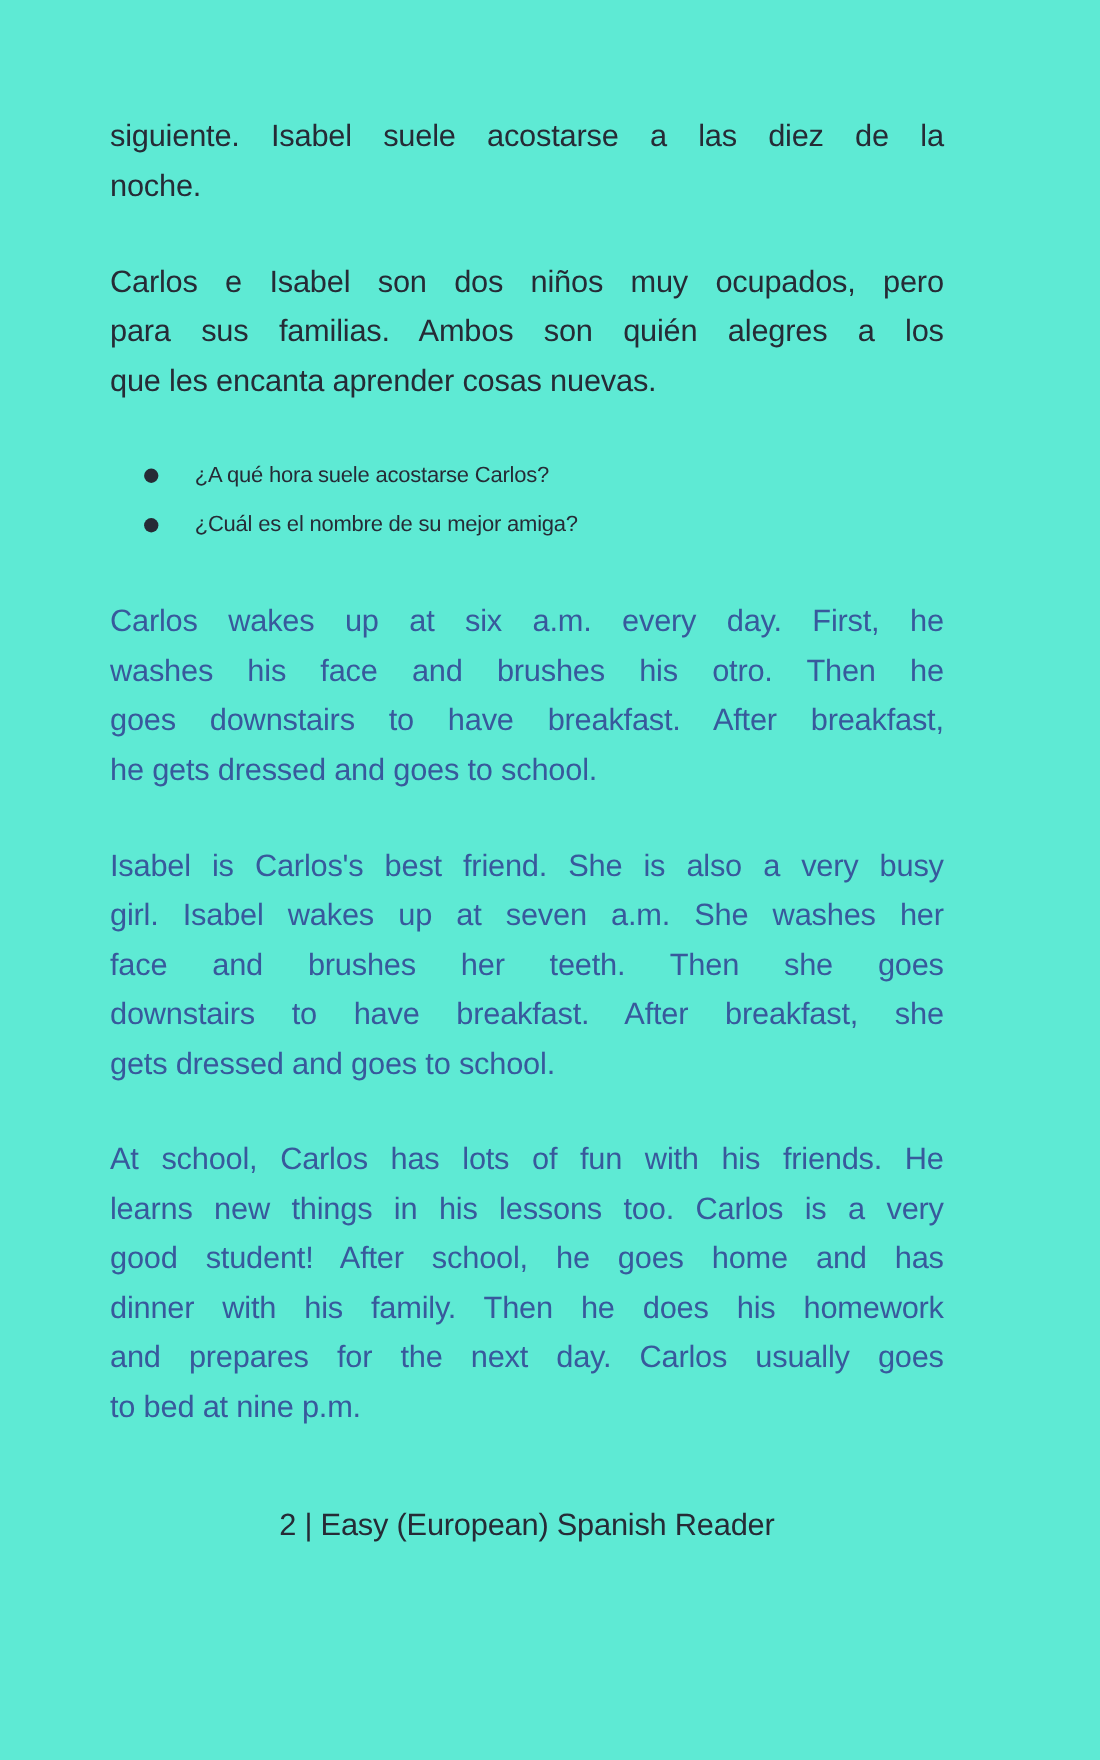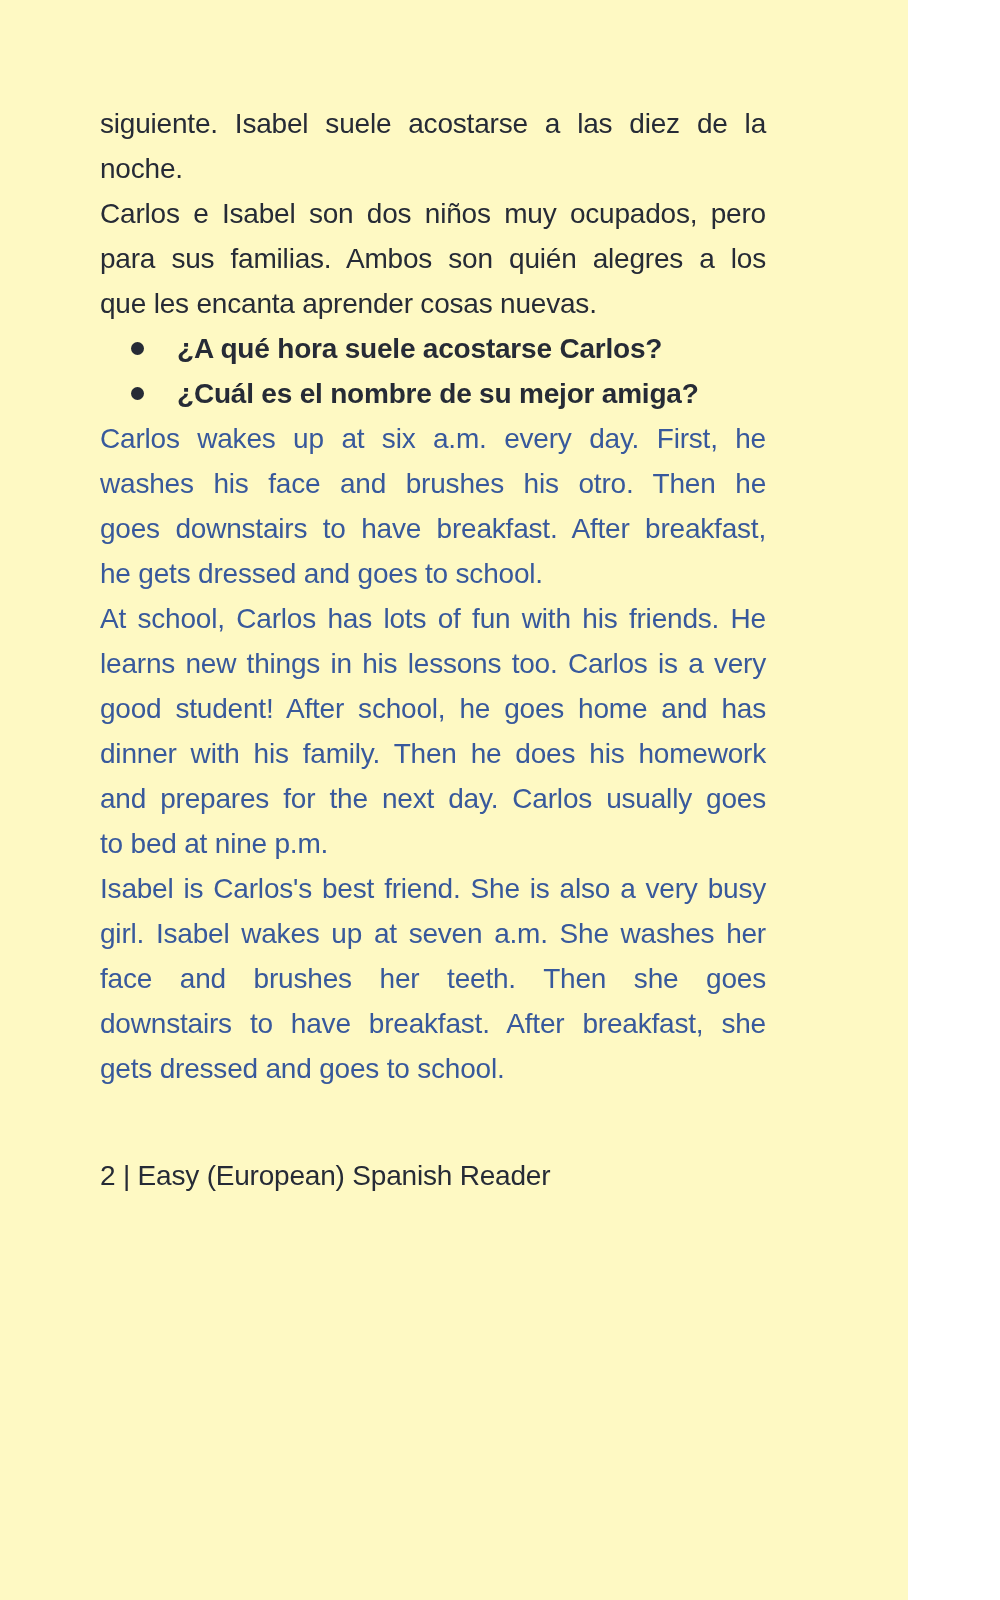--- a/index.html
+++ b/index.html
@@ -8,54 +8,54 @@
     background: #ffffff;
   }
   body {
     width: 1000px;
     height: 1600px;
     overflow: hidden;
     font-family: "Liberation Sans", "DejaVu Sans", sans-serif;
   }
   .page {
     position: relative;
-    width: 908px;
+    width: 1000px;
     height: 1600px;
-    background: #fef9c3;
+    background: #5eead4;
     box-sizing: border-box;
     padding: 101px 142px 0 100px; 
   }
   .para {
     font-size: 28px;
     letter-spacing: -0.2px;
     color: #262b36;
   }
   .para.translation {
     color: #38599c;
   }
   .para + .para,
   .para + .bullet-list,
   .bullet-list + .para {
+    margin-top: 42px;
   }
   .line {
     height: 45px;
     line-height: 45px;
     text-align: justify;
     text-align-last: justify;
     white-space: normal;
     overflow: visible;
   }
   .line.last {
     text-align-last: left;
   }
   .bullet-list {
-    font-size: 28px;
+    font-size: 20px;
     letter-spacing: -0.2px;
     color: #262b36;
-    font-weight: bold;
   }
   .bullet-row {
     position: relative;
     height: 45px;
     line-height: 45px;
     padding-left: 77px;
     box-sizing: border-box;
   }
   .bullet-dot {
     position: absolute;
@@ -63,20 +63,21 @@
     top: 16px;
     width: 13px;
     height: 13px;
     border-radius: 50%;
     background: #262b36;
   }
   .footer {
     margin-top: 62px;
     height: 45px;
     line-height: 45px;
+    text-align: center;
     font-size: 28px;
     letter-spacing: -0.2px;
     color: #262b36;
   }
 </style>
 </head>
 <body>
 
 <div class="page">
 
@@ -97,31 +98,31 @@
     </div>
 
   <div class="para translation">
       <div class="line">Carlos wakes up at six a.m. every day. First, he</div>
       <div class="line">washes his face and brushes his otro. Then he</div>
       <div class="line">goes downstairs to have breakfast. After breakfast,</div>
       <div class="line last">he gets dressed and goes to school.</div>
     </div>
 
   <div class="para translation">
+      <div class="line">Isabel is Carlos's best friend. She is also a very busy</div>
+      <div class="line">girl. Isabel wakes up at seven a.m. She washes her</div>
+      <div class="line">face and brushes her teeth. Then she goes</div>
+      <div class="line">downstairs to have breakfast. After breakfast, she</div>
+      <div class="line last">gets dressed and goes to school.</div>
+    </div>
+
+  <div class="para translation">
       <div class="line">At school, Carlos has lots of fun with his friends. He</div>
       <div class="line">learns new things in his lessons too. Carlos is a very</div>
       <div class="line">good student! After school, he goes home and has</div>
       <div class="line">dinner with his family. Then he does his homework</div>
       <div class="line">and prepares for the next day. Carlos usually goes</div>
       <div class="line last">to bed at nine p.m.</div>
     </div>
 
-  <div class="para translation">
-      <div class="line">Isabel is Carlos's best friend. She is also a very busy</div>
-      <div class="line">girl. Isabel wakes up at seven a.m. She washes her</div>
-      <div class="line">face and brushes her teeth. Then she goes</div>
-      <div class="line">downstairs to have breakfast. After breakfast, she</div>
-      <div class="line last">gets dressed and goes to school.</div>
-    </div>
-
   <div class="footer">2 | Easy (European) Spanish Reader</div>
 
 </div>
 
 </body></html>

